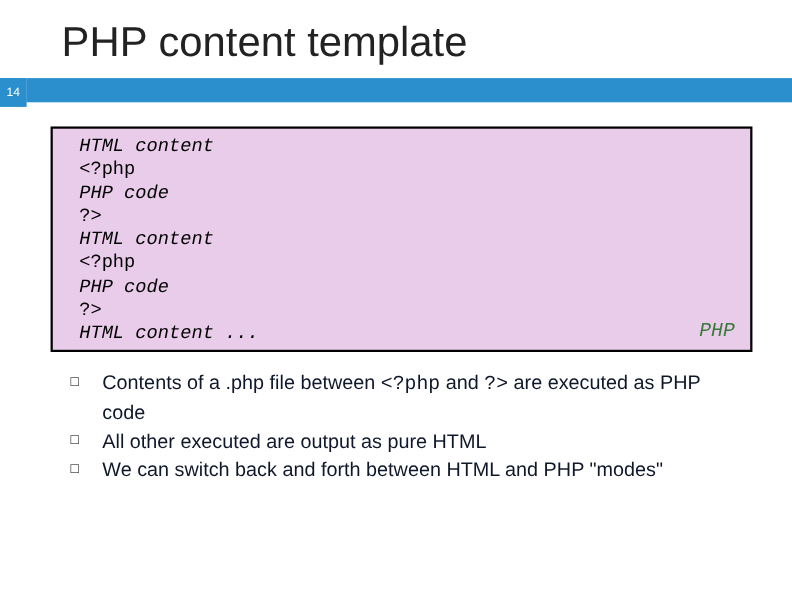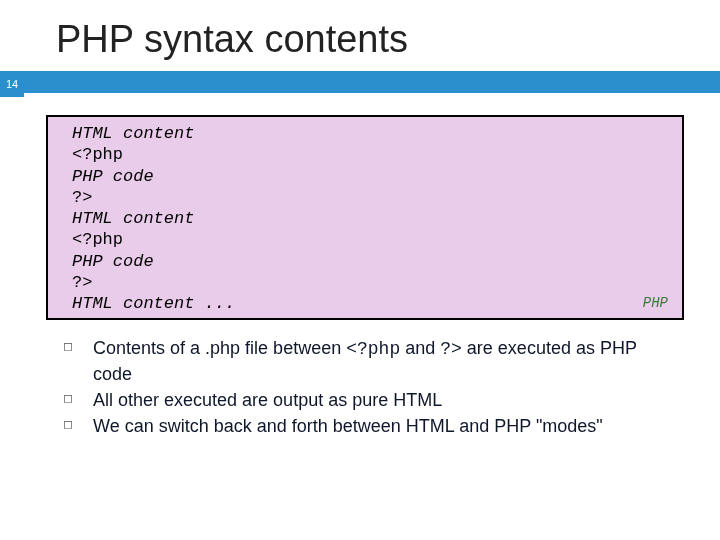--- a/index.html
+++ b/index.html
@@ -53,21 +53,21 @@
     color: #000;
   }
   .code-box .italic { font-style: italic; }
   .code-box .php-label {
     position: absolute;
     right: 14px;
     bottom: 6px;
     font-style: italic;
     color: #3a7a3a;
     font-family: "Courier New", Courier, monospace;
-    font-size: 14px;
+    font-size: 18px;
   }
   .bullets {
     margin: 16px 40px 0 74px;
   }
   .bullets li {
     list-style: none;
     position: relative;
     font-size: 18px;
     color: #0f172a;
     line-height: 1.35;
@@ -83,21 +83,21 @@
     font-size: 12px;
     color: #555;
   }
   .mono { font-family: "Courier New", Courier, monospace; }
 </style>
 </head>
 <body>
 
 <div class="slide">
 
-  <h1 class="title">PHP syntax contents</h1>
+  <h1 class="title">PHP content template</h1>
 
   <div class="bar-row">
     <div class="page-num">14</div>
     <div class="blue-bar"></div>
   </div>
 
   <div class="code-box">
     <div class="italic">HTML content</div>
     <div>&lt;?php</div>
     <div class="italic">PHP code</div>

